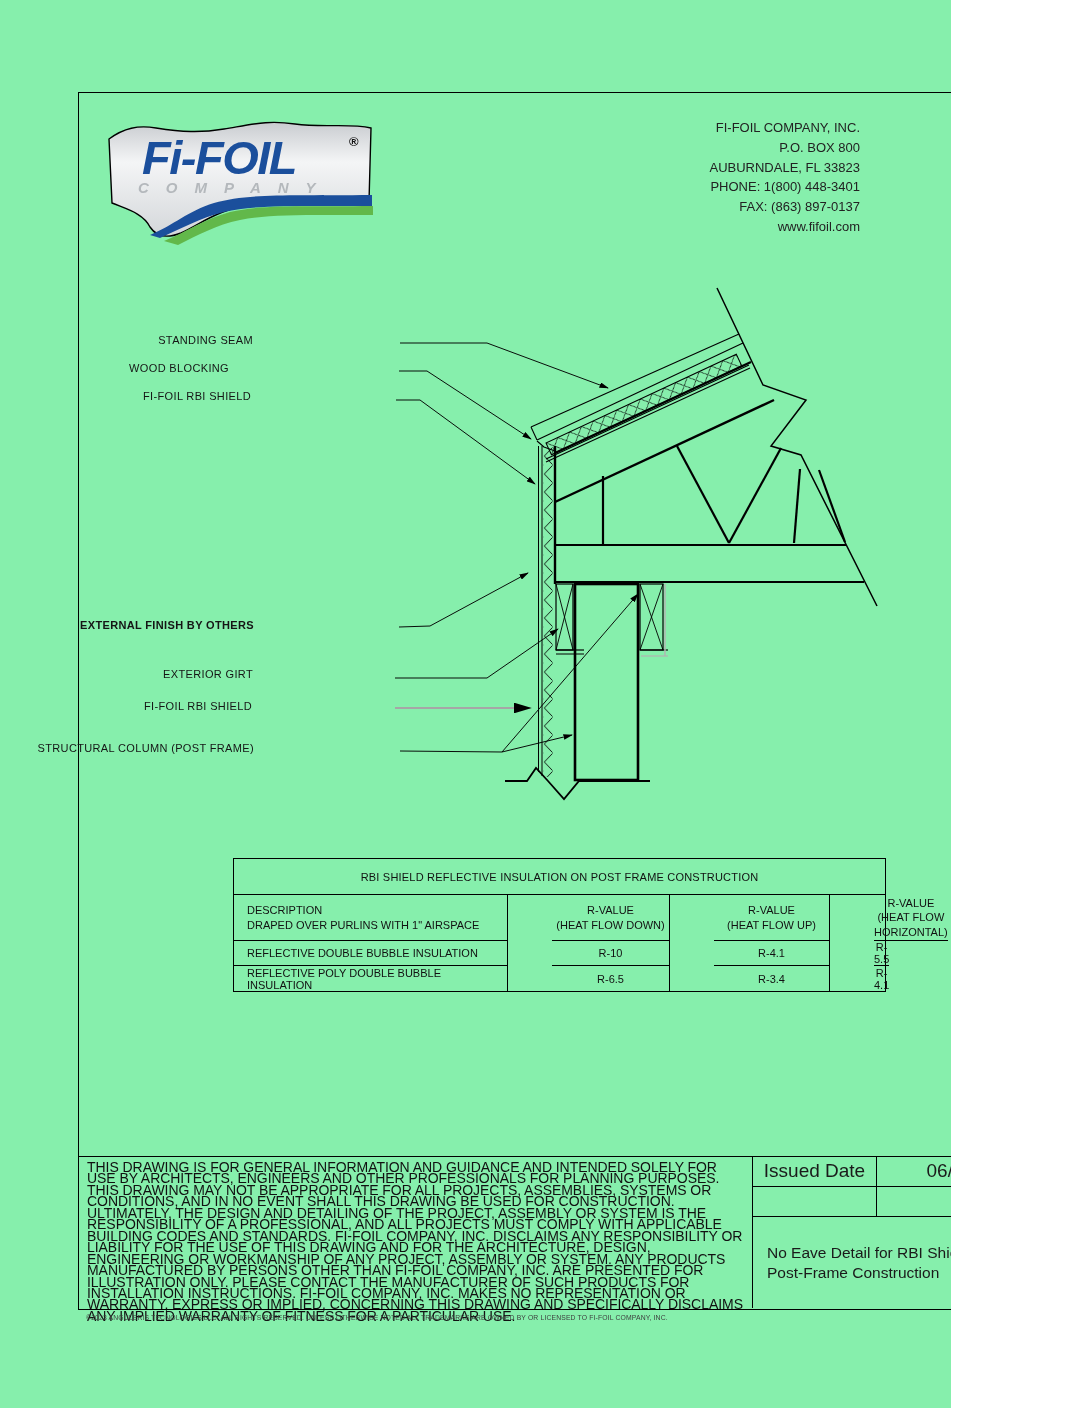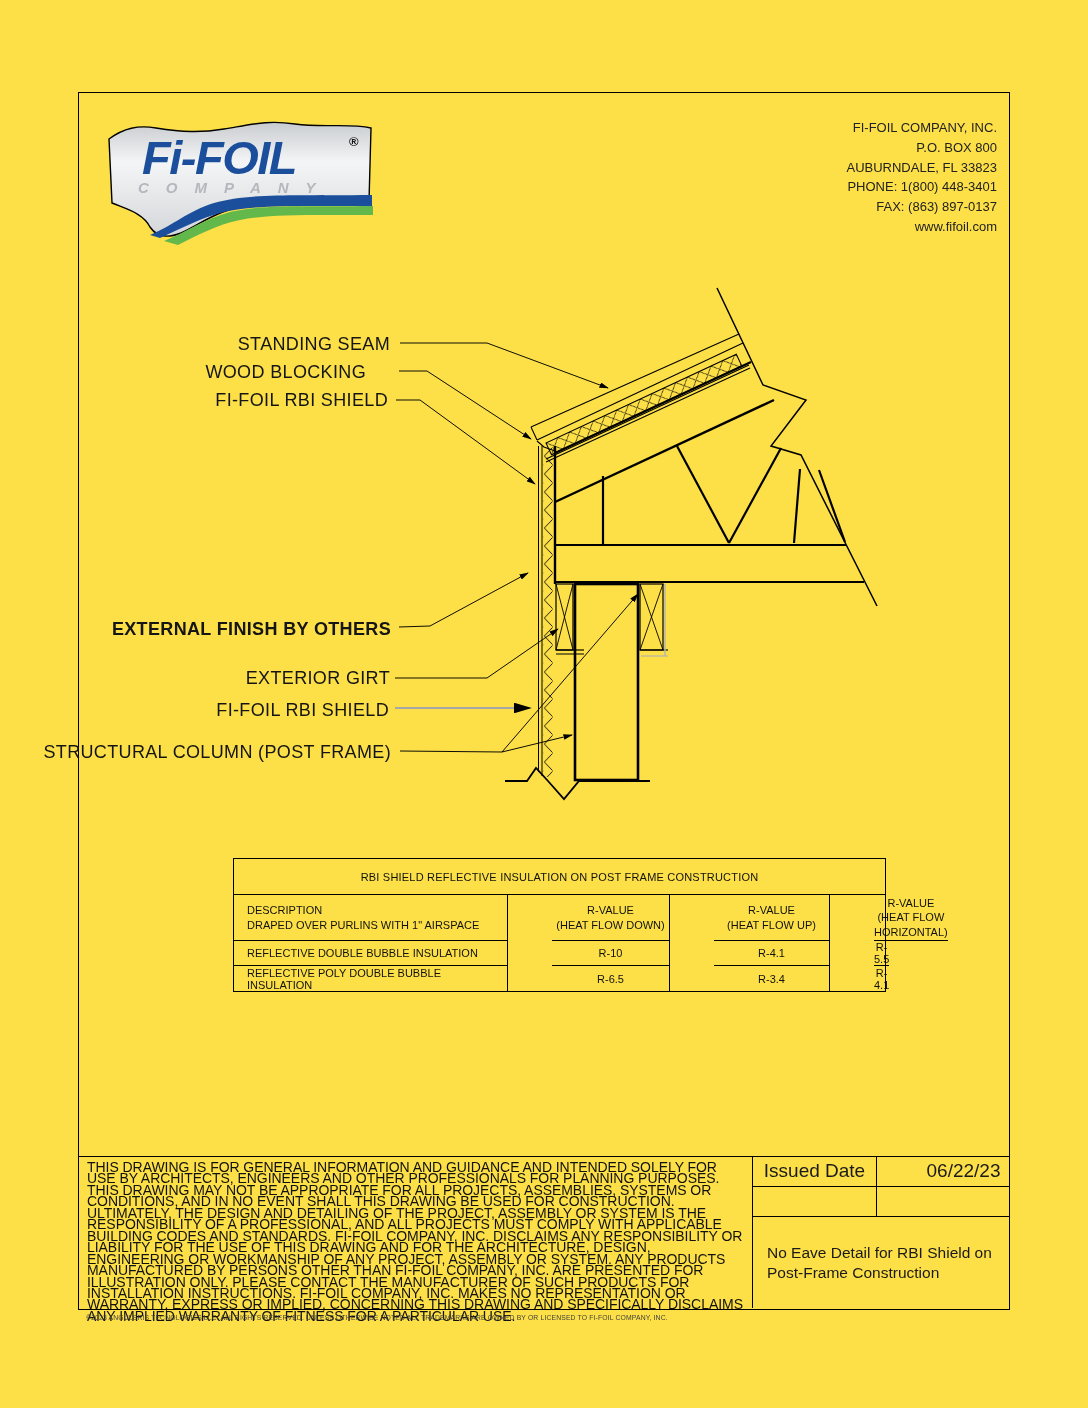--- a/index.html
+++ b/index.html
@@ -1,25 +1,25 @@
 <!DOCTYPE html>
 <html><head>
 <meta charset="utf-8">
 <style>
   html,body{margin:0;padding:0;background:#ffffff;}
-  .page{position:relative;width:1088px;height:1408px;background:#fde047;overflow:hidden;
+  .page{position:relative;width:951px;height:1408px;background:#86efac;overflow:hidden;
         font-family:"Liberation Sans",sans-serif;color:#111;}
   .abs{position:absolute;}
   
   .frame{left:78px;top:92px;width:930px;height:1216px;border:1.4px solid #000;}
   .divider{left:78px;top:1156px;width:931px;border-top:1.3px solid #000;}
   
   .address{right:91px;top:118px;text-align:right;font-size:13px;line-height:19.8px;color:#222;}
   
-  .label{font-size:18px;letter-spacing:.35px;white-space:nowrap;color:#151515;text-align:right;}
+  .label{font-size:11px;letter-spacing:.35px;white-space:nowrap;color:#151515;text-align:right;}
   
   .rtable{left:233px;top:858px;width:653px;border:1.2px solid #000;box-sizing:border-box;
           font-size:11px;color:#111;}
   .rt-title{height:35px;display:flex;align-items:center;justify-content:center;
             border-bottom:1.2px solid #000;letter-spacing:.2px;}
   .rt-grid{display:grid;grid-template-columns:274px 118px 116px 1fr;gap:44px;}
   .rt-cell{border-right:1.2px solid #000;border-bottom:1.2px solid #000;box-sizing:border-box;
            display:flex;flex-direction:column;justify-content:center;}
   .rt-cell:last-child,.rt-grid .no-r{border-right:none;}
   .rt-row-last .rt-cell{border-bottom:none;}

